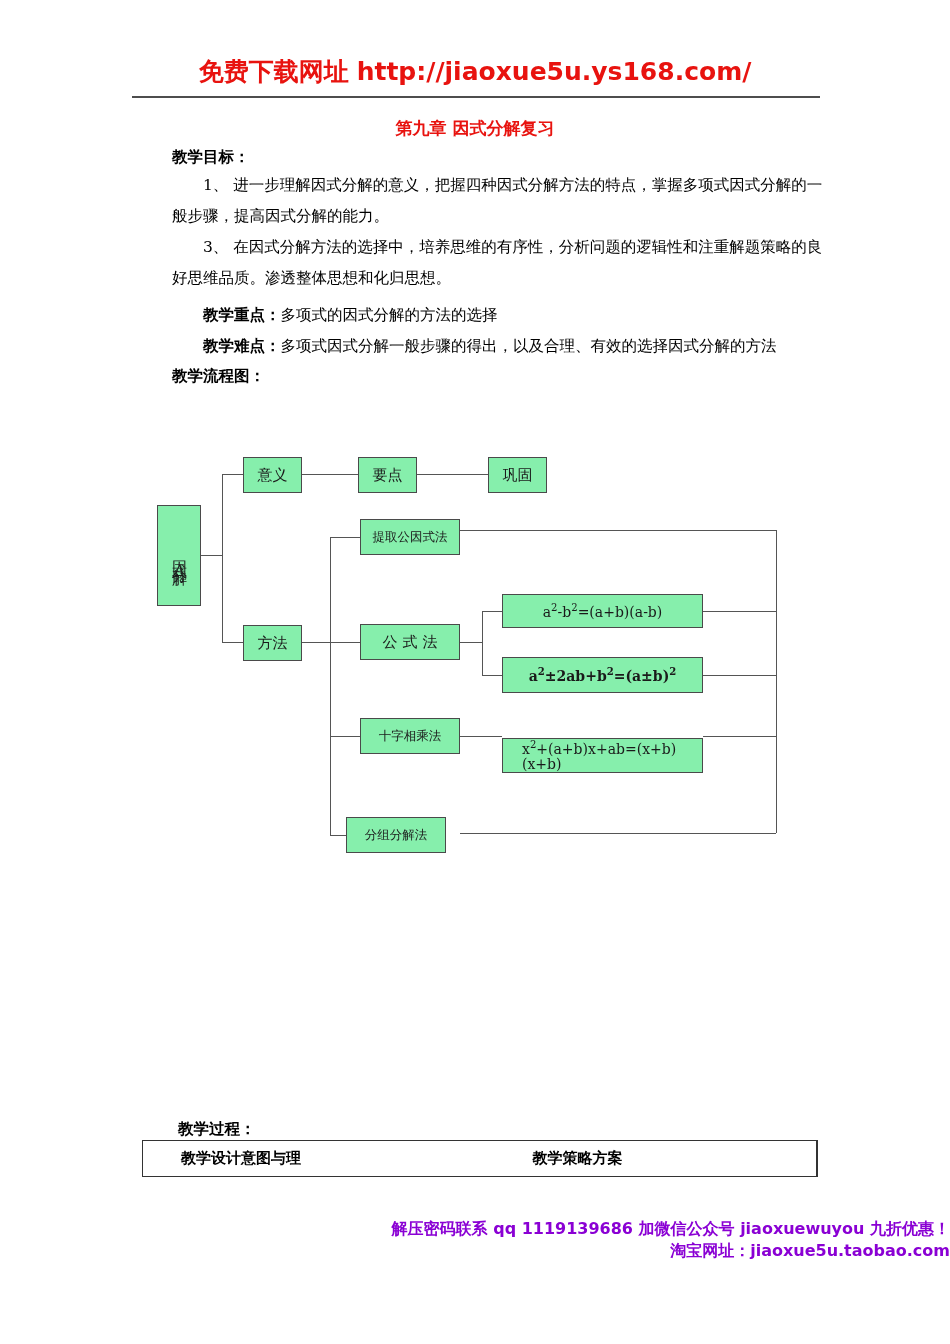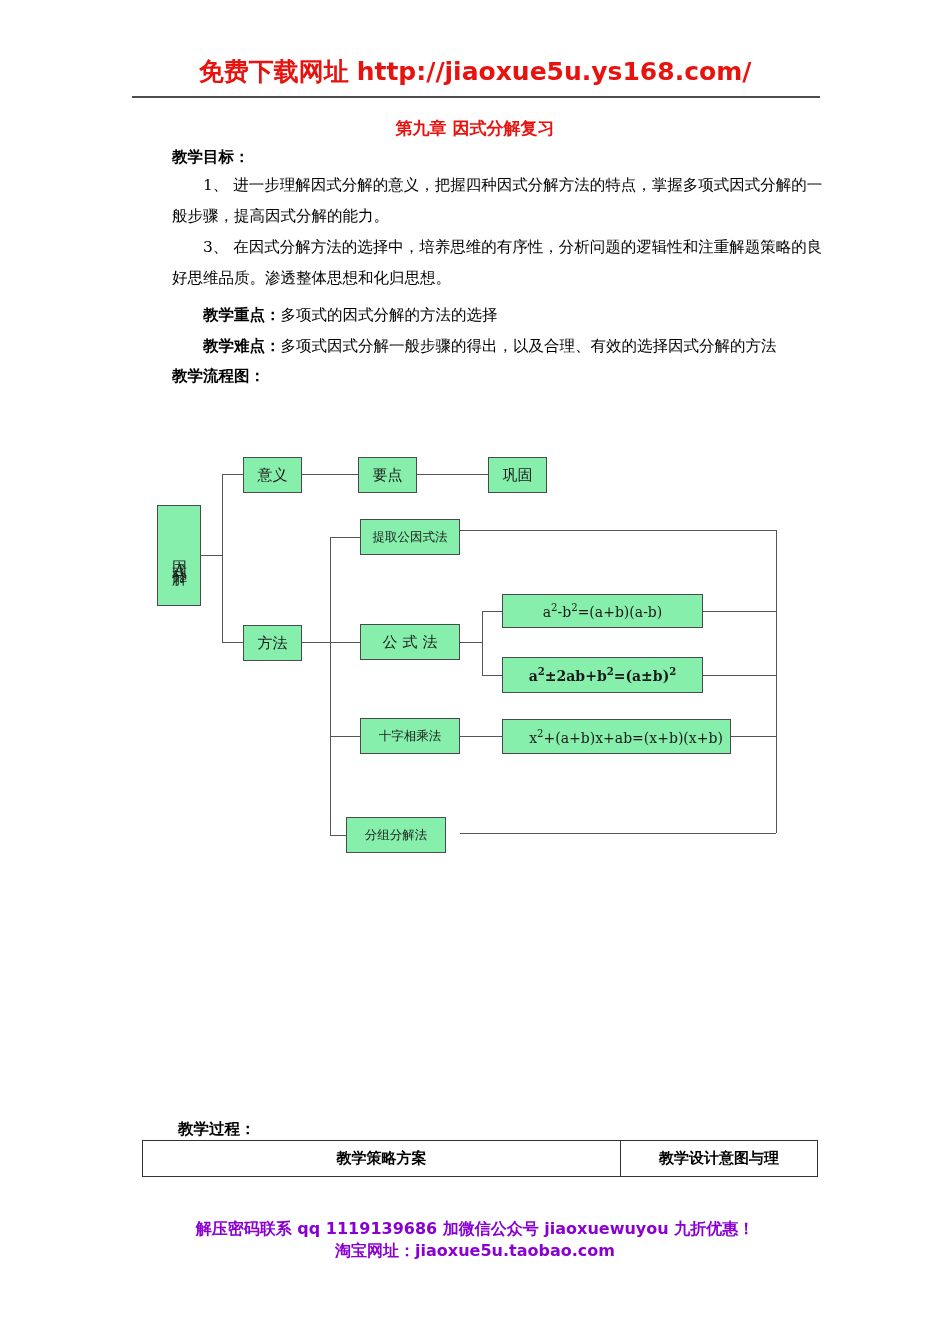--- a/index.html
+++ b/index.html
@@ -145,21 +145,21 @@
     border-right: 1px solid #333333;
   }
   .proc-cell.right { flex: 1; }
 
   
   .footer {
     position: absolute;
     left: 0;
     top: 1218px;
     width: 950px;
-    text-align: center;
+    text-align: right;
     color: #8a00d4;
     font-family: "DejaVu Sans", "Liberation Sans", sans-serif;
     font-weight: bold;
     font-size: 16px;
     line-height: 1.35;
   }
   .footer .f-line2 { display: block; }
 </style>
 </head>
 <body>
@@ -225,27 +225,27 @@
   <div class="fbox spaced" style="left:360px; top:624px; width:100px; height:36px;">公式法</div>
   <div class="fbox small" style="left:360px; top:718px; width:100px; height:36px;">十字相乘法</div>
   <div class="fbox small" style="left:346px; top:817px; width:100px; height:36px;">分组分解法</div>
 
   <div class="fbox formula" style="left:502px; top:594px; width:201px; height:34px;">
     <span>a<sup>2</sup>-b<sup>2</sup>=(a+b)(a-b)</span>
   </div>
   <div class="fbox formula" style="left:502px; top:657px; width:201px; height:36px;font-weight:bold;">
     <span>a<sup>2</sup>±2ab+b<sup>2</sup>=(a±b)<sup>2</sup></span>
   </div>
-  <div class="fbox formula" style="left:502px; top:719px; width:229px; height:35px;padding-left:19px;">
+  <div class="fbox formula" style="left:502px; top:738px; width:201px; height:35px;padding-left:19px;">
     <span>x<sup>2</sup>+(a+b)x+ab=(x+b)(x+b)</span>
   </div>
 </div>
 
 <div class="process-label">教学过程：</div>
 <div class="proc-table">
+  <div class="proc-cell right">教学设计意图与理</div>
   <div class="proc-cell left">教学策略方案</div>
-  <div class="proc-cell right">教学设计意图与理</div>
 </div>
 
 <div class="footer">
   <span>解压密码联系 qq 1119139686  加微信公众号 jiaoxuewuyou  九折优惠！</span>
   <span class="f-line2">淘宝网址：jiaoxue5u.taobao.com</span>
 </div>
 
 </body></html>

